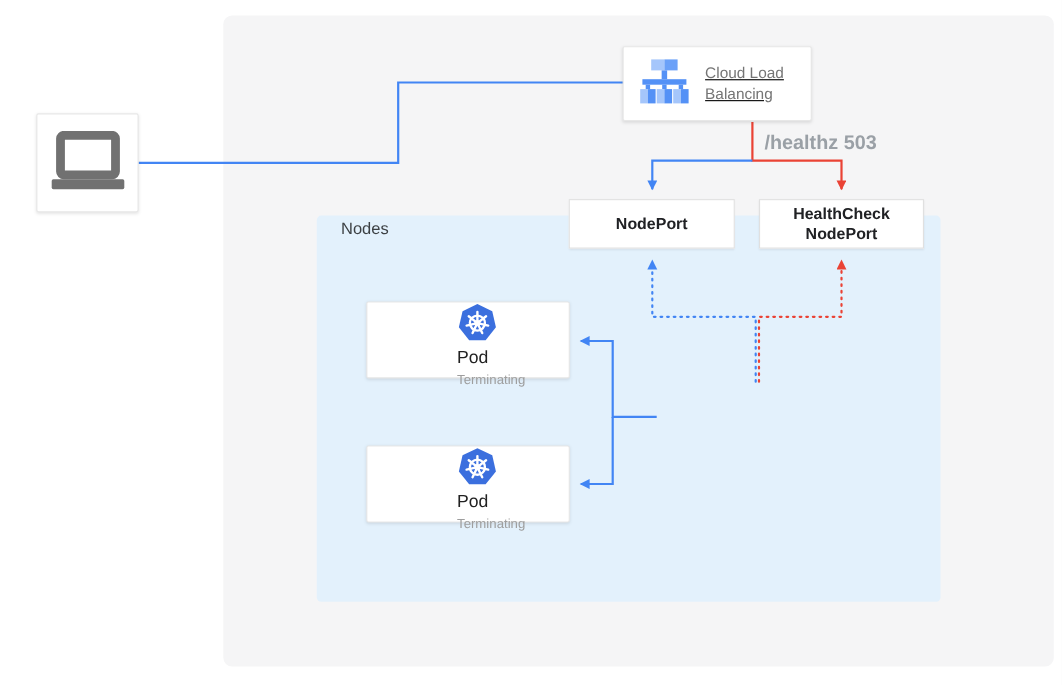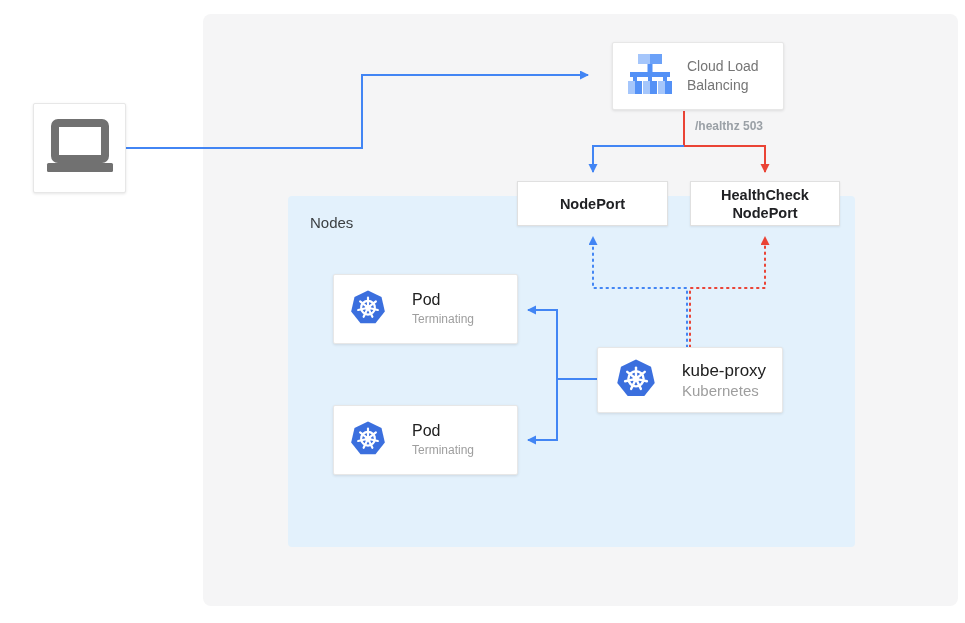--- a/index.html
+++ b/index.html
@@ -4,50 +4,50 @@
 <style>
   html,body { margin:0; padding:0; background:#ffffff; }
   body { width:965px; height:623px; font-family:"Liberation Sans", sans-serif; }
   .stage { position:relative; width:965px; height:623px; background:#ffffff; overflow:hidden; }
 
   .panel { position:absolute; left:203px; top:14px; width:755px; height:592px;
            background:#f5f5f6; border-radius:8px; }
 
   .nodes { position:absolute; left:288px; top:196px; width:567px; height:351px;
            background:#e3f1fc; border-radius:4px; }
-  .nodes-label { position:absolute; left:22px; top:18px; font-size:15px; color:#3c4043; }
+  .nodes-label { position:absolute; left:22px; top:4px; font-size:15px; color:#3c4043; }
 
   .card { position:absolute; background:#ffffff; border:1px solid #e7e7e7;
           border-radius:2px; box-shadow:0 1px 3px rgba(0,0,0,0.10);
           display:flex; align-items:center; box-sizing:border-box; }
 
   .laptop-card { left:33px; top:103px; width:93px; height:90px; justify-content:center; }
 
-  .clb-card { left:612px; top:42px; width:172px; height:68px; padding-left:14px; }
+  .clb-card { left:566px; top:42px; width:172px; height:68px; padding-left:14px;text-decoration:underline; }
   .clb-card .txt { margin-left:14px; font-size:14px; line-height:19px; color:#757575; width:82px; }
 
   .port-box { position:absolute; background:#ffffff; border:1px solid #e0e0e0;
               box-sizing:border-box; display:flex; align-items:center; justify-content:center;
               text-align:center; font-weight:bold; font-size:14.5px; color:#202124;
               line-height:18px; box-shadow:0 1px 2px rgba(0,0,0,0.08); }
   .nodeport-box { left:517px; top:181px; width:151px; height:45px; }
   .hcnodeport-box { left:690px; top:181px; width:150px; height:45px; padding:0 6px; }
 
-  .pod-card { width:185px; height:70px; padding-left:16px; }
+  .pod-card { width:185px; height:70px; padding-left:16px;flex-direction:column; }
   .pod-card .txt, .kp-card .txt { margin-left:26px; }
   .pod-title { font-size:16px; color:#212121; line-height:20px; }
   .pod-status { font-size:12px; color:#9e9e9e; line-height:19px; }
   .pod-1 { left:333px; top:274px; }
   .pod-2 { left:333px; top:405px; }
 
   .kp-card { left:597px; top:347px; width:186px; height:66px; padding-left:18px; }
   .kp-title { font-size:17px; color:#212121; line-height:21px; }
   .kp-sub { font-size:15px; color:#9e9e9e; line-height:19px; }
 
-  .edge-label { position:absolute; left:695px; top:119px; font-size:12px;
+  .edge-label { position:absolute; left:695px; top:119px; font-size:18px;
                 font-weight:bold; color:#9aa0a6; }
 
   .connectors { position:absolute; left:0; top:0; width:965px; height:623px;
                 pointer-events:none; }
   .solid { fill:none; stroke-width:2; }
   .dotted { fill:none; stroke-width:2; stroke-dasharray:1.5 4.5; stroke-linecap:round; }
 </style>
 </head>
 <body>
 
@@ -163,36 +163,14 @@
         <circle cx="50" cy="52" r="19" fill="none" stroke="#ffffff" stroke-width="6"></circle>
         <circle cx="50" cy="52" r="8" fill="#ffffff"></circle>
       </svg>
     </span>
     <div class="txt">
       <div class="pod-title">Pod</div>
       <div class="pod-status">Terminating</div>
     </div>
   </div>
 
-  <div class="card kp-card">
-    <span>
-      <svg width="40" height="40" viewBox="0 0 100 100">
-        <polygon points="50,4 87.5,22.1 96.8,62.7 70.8,95.2 29.2,95.2 3.2,62.7 12.5,22.1" fill="#3b6fde"></polygon>
-        <g stroke="#ffffff" stroke-width="6" stroke-linecap="round">
-          <line x1="50" y1="52" x2="50" y2="24"></line>
-          <line x1="50" y1="52" x2="71.9" y2="34.6"></line>
-          <line x1="50" y1="52" x2="77.3" y2="58.2"></line>
-          <line x1="50" y1="52" x2="62.2" y2="77.2"></line>
-          <line x1="50" y1="52" x2="37.8" y2="77.2"></line>
-          <line x1="50" y1="52" x2="22.7" y2="58.2"></line>
-          <line x1="50" y1="52" x2="28.1" y2="34.6"></line>
-        </g>
-        <circle cx="50" cy="52" r="19" fill="none" stroke="#ffffff" stroke-width="6"></circle>
-        <circle cx="50" cy="52" r="8" fill="#ffffff"></circle>
-      </svg>
-    </span>
-    <div class="txt">
-      <div class="kp-title">kube-proxy</div>
-      <div class="kp-sub">Kubernetes</div>
-    </div>
-  </div>
 
 </div>
 
 </body></html>

